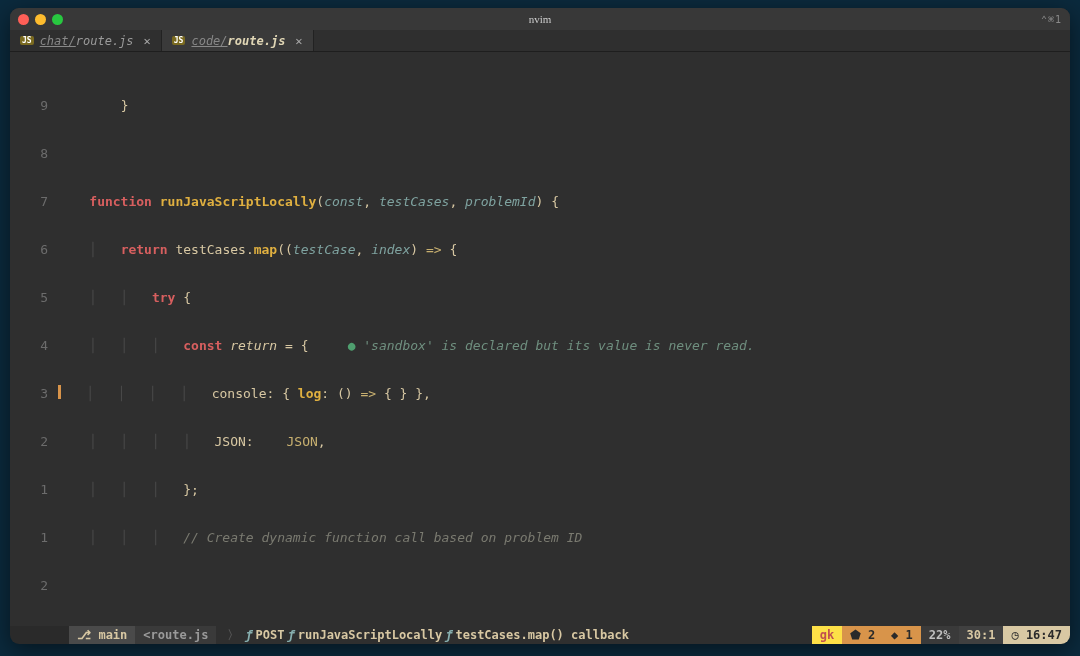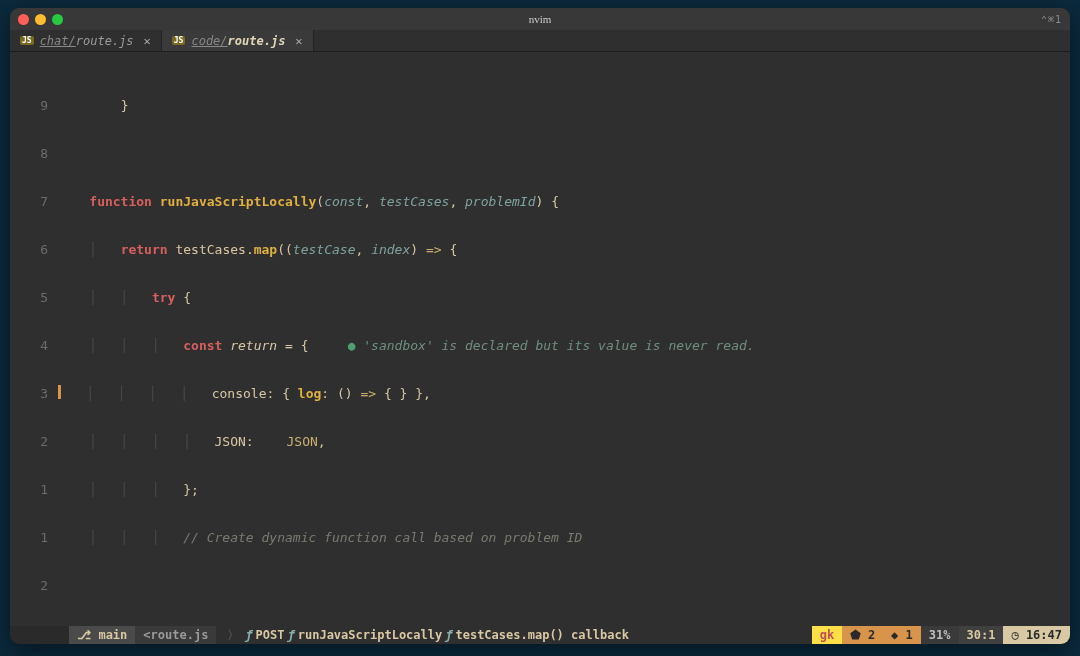--- a/index.html
+++ b/index.html
@@ -144,18 +144,18 @@
         <span class="fnico">ƒ</span>
         <span>POST</span>
       <span class="fnico">ƒ</span>
         <span>runJavaScriptLocally</span>
       <span class="fnico">ƒ</span>
         <span>testCases.map() callback</span>
     </div>
     <div class="seg gk">gk</div>
     <div class="seg err"><span>⬟</span>&nbsp;<span>2</span></div>
     <div class="seg info"><span>◆</span>&nbsp;<span>1</span></div>
-    <div class="seg pct">31%</div>
+    <div class="seg pct">22%</div>
     <div class="seg pos">30:1</div>
     <div class="seg clock"><span>◷</span>&nbsp;<span>16:47</span></div>
   </div>
 
 </div>
 
 </body></html>

